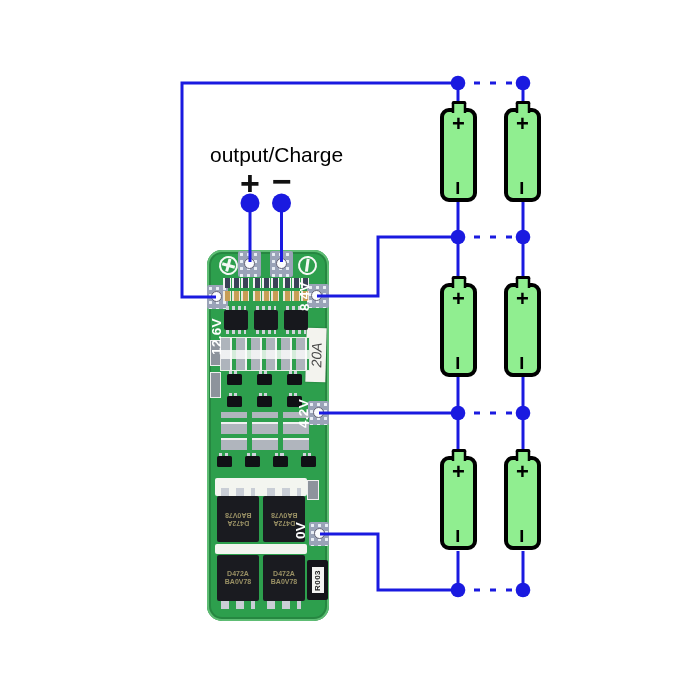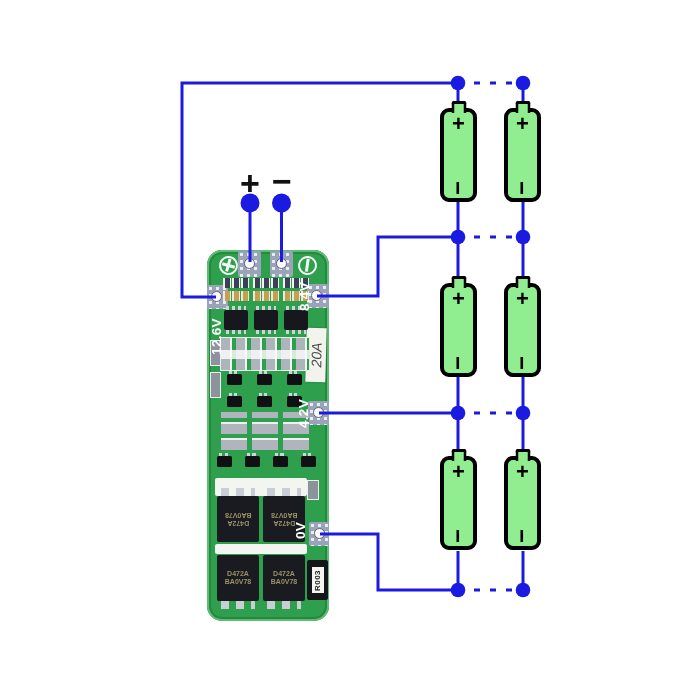--- a/index.html
+++ b/index.html
@@ -74,20 +74,21 @@
   .fet.legs-down::before{bottom:-8px;}
   .shunt{background:#15151a;border-radius:2px;display:flex;align-items:center;justify-content:center;}
   .shunt .inner{background:#f4f4f2;width:12px;height:26px;display:flex;align-items:center;justify-content:center;}
   .shunt .inner span{transform:rotate(-90deg);font-size:8px;font-weight:bold;color:#222;letter-spacing:.5px;}
 </style>
 </head>
 <body>
 
 <div class="canvas">
 
+  <div class="abs caption">output/Charge</div>
   <div class="abs term-sign" style="left:235px;top:166px;">+</div>
   <div class="abs term-sign" style="left:267px;top:164px;">−</div>
 
   <div class="abs pcb">
 
     <div class="abs screw" style="left:12px;top:6px;transform:rotate(15deg);">
       <div class="bar"></div>
       <div class="bar" style="transform:rotate(90deg);"></div>
     </div>
     <div class="abs screw" style="left:91px;top:6px;transform:rotate(8deg);">

